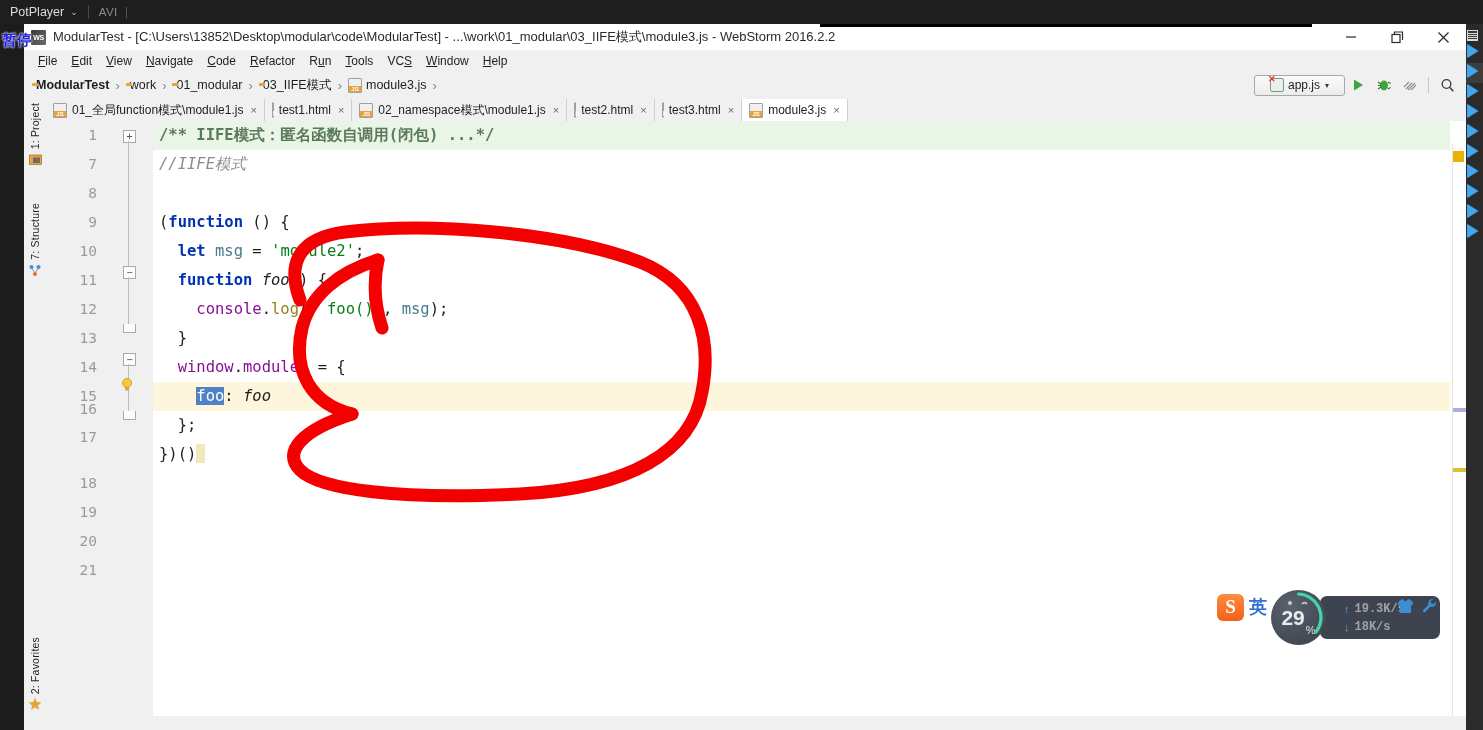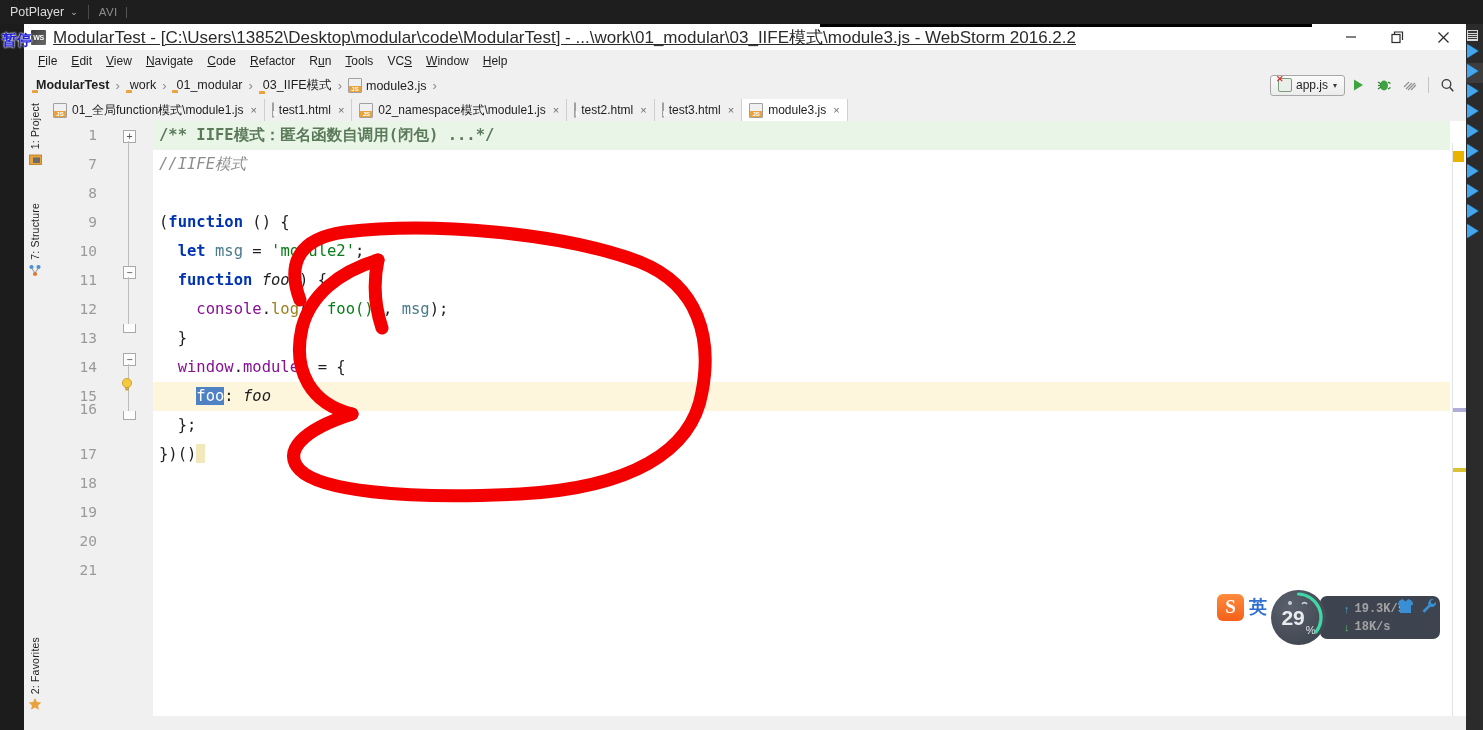--- a/index.html
+++ b/index.html
@@ -56,42 +56,42 @@
     position:relative;height:26px;background:#ffffff;
     display:flex;align-items:center;
   }
   .ws-logo{
     width:15px;height:15px;margin-left:7px;margin-right:7px;
     background:linear-gradient(135deg,#3a3a3a,#6b6b6b);
     color:#fff;font-size:7px;font-weight:bold;
     display:flex;align-items:center;justify-content:center;
     letter-spacing:-.5px;border-radius:1px;
   }
-  .ws-title-text{font-size:17px;color:#2b2b2b;white-space:nowrap;text-decoration:underline;}
+  .ws-title-text{font-size:13px;color:#2b2b2b;white-space:nowrap;}
   .ws-wincontrols{position:absolute;right:0;top:0;height:26px;display:flex;}
   .wc{width:46px;height:26px;display:flex;align-items:center;justify-content:center;}
   .wc svg{display:block;}
   #ws-drag-line{position:absolute;left:796px;top:0px;width:492px;height:3px;background:#000;}
 
   
   #ws-menubar{
     height:21px;background:#f0f0f0;display:flex;align-items:center;
     padding-left:7px;
   }
   .menu-item{
     font-size:12px;color:#1e1e1e;padding:2px 7px;white-space:nowrap;cursor:default;
   }
   .menu-item u{text-decoration:underline;}
 
   
   #ws-navbar{
     height:28px;background:#f0f0f0;display:flex;align-items:center;
     padding-left:8px;position:relative;
   }
-  .crumb{display:flex;align-items:flex-end;font-size:12.5px;color:#1e1e1e;}
+  .crumb{display:flex;align-items:center;font-size:12.5px;color:#1e1e1e;}
   .crumb .ico{margin-right:4px;display:inline-block;}
   .crumb.bold{font-weight:bold;}
   .crumb-sep{color:#8a8a8a;margin:0 6px;font-size:13px;}
   .folder-ico{
     width:13px;height:10px;background:#e8a33d;border-radius:1px;position:relative;
   }
   .folder-ico:before{
     content:"";position:absolute;left:0;top:-2.5px;width:6px;height:3px;
     background:#e8a33d;border-radius:1px 1px 0 0;
   }
@@ -111,21 +111,21 @@
   }
   .html-ico:after{
     content:"h";position:absolute;left:0;bottom:0;right:0;
     background:#63a95e;color:#fff;font-size:7px;text-align:center;
     line-height:7px;font-weight:bold;
   }
   #navbar-right{position:absolute;right:6px;top:0;height:28px;display:flex;align-items:center;}
   .runcfg{
     display:flex;align-items:center;height:19px;border:1px solid #a8a8a8;
     border-radius:3px;background:linear-gradient(#fbfbfb,#ececec);
-    padding:0 7px;font-size:12px;color:#1e1e1e;
+    padding:0 15px;font-size:12px;color:#1e1e1e;
   }
   .runcfg .cube{
     width:12px;height:12px;margin-right:4px;position:relative;
     border:1.4px solid #7c9a7c;border-radius:2px;background:#e9f0e9;
   }
   .runcfg .cube:after{
     content:"✕";position:absolute;left:-3px;top:-5px;color:#d33;font-size:9px;font-weight:bold;
   }
   .runcfg .caret{margin-left:5px;font-size:8px;color:#3a3a3a;}
   .tb-btn{width:26px;height:24px;display:flex;align-items:center;justify-content:center;}
@@ -511,21 +511,21 @@
             <div class="ln" style="top:29px;">7</div>
             <div class="ln" style="top:58px;">8</div>
             <div class="ln" style="top:87px;">9</div>
             <div class="ln" style="top:116px;">10</div>
             <div class="ln" style="top:145px;">11</div>
             <div class="ln" style="top:174px;">12</div>
             <div class="ln" style="top:203px;">13</div>
             <div class="ln" style="top:232px;text-align:center;">14</div>
             <div class="ln" style="top:261px;">15</div>
             <div class="ln" style="top:274px;">16</div>
-            <div class="ln" style="top:319px;">17</div>
+            <div class="ln" style="top:302px;">17</div>
             <div class="ln" style="top:348px;">18</div>
             <div class="ln" style="top:377px;">19</div>
             <div class="ln" style="top:406px;">20</div>
             <div class="ln" style="top:435px;">21</div>
           </div>
 
           <div id="gutter-icons">
             <div class="fold" style="left:17px;top:9px;">+</div>
             <div class="fold-arm" style="left:22px;top:20px;height:125px;"></div>
             <div class="fold" style="left:17px;top:145px;">−</div>

